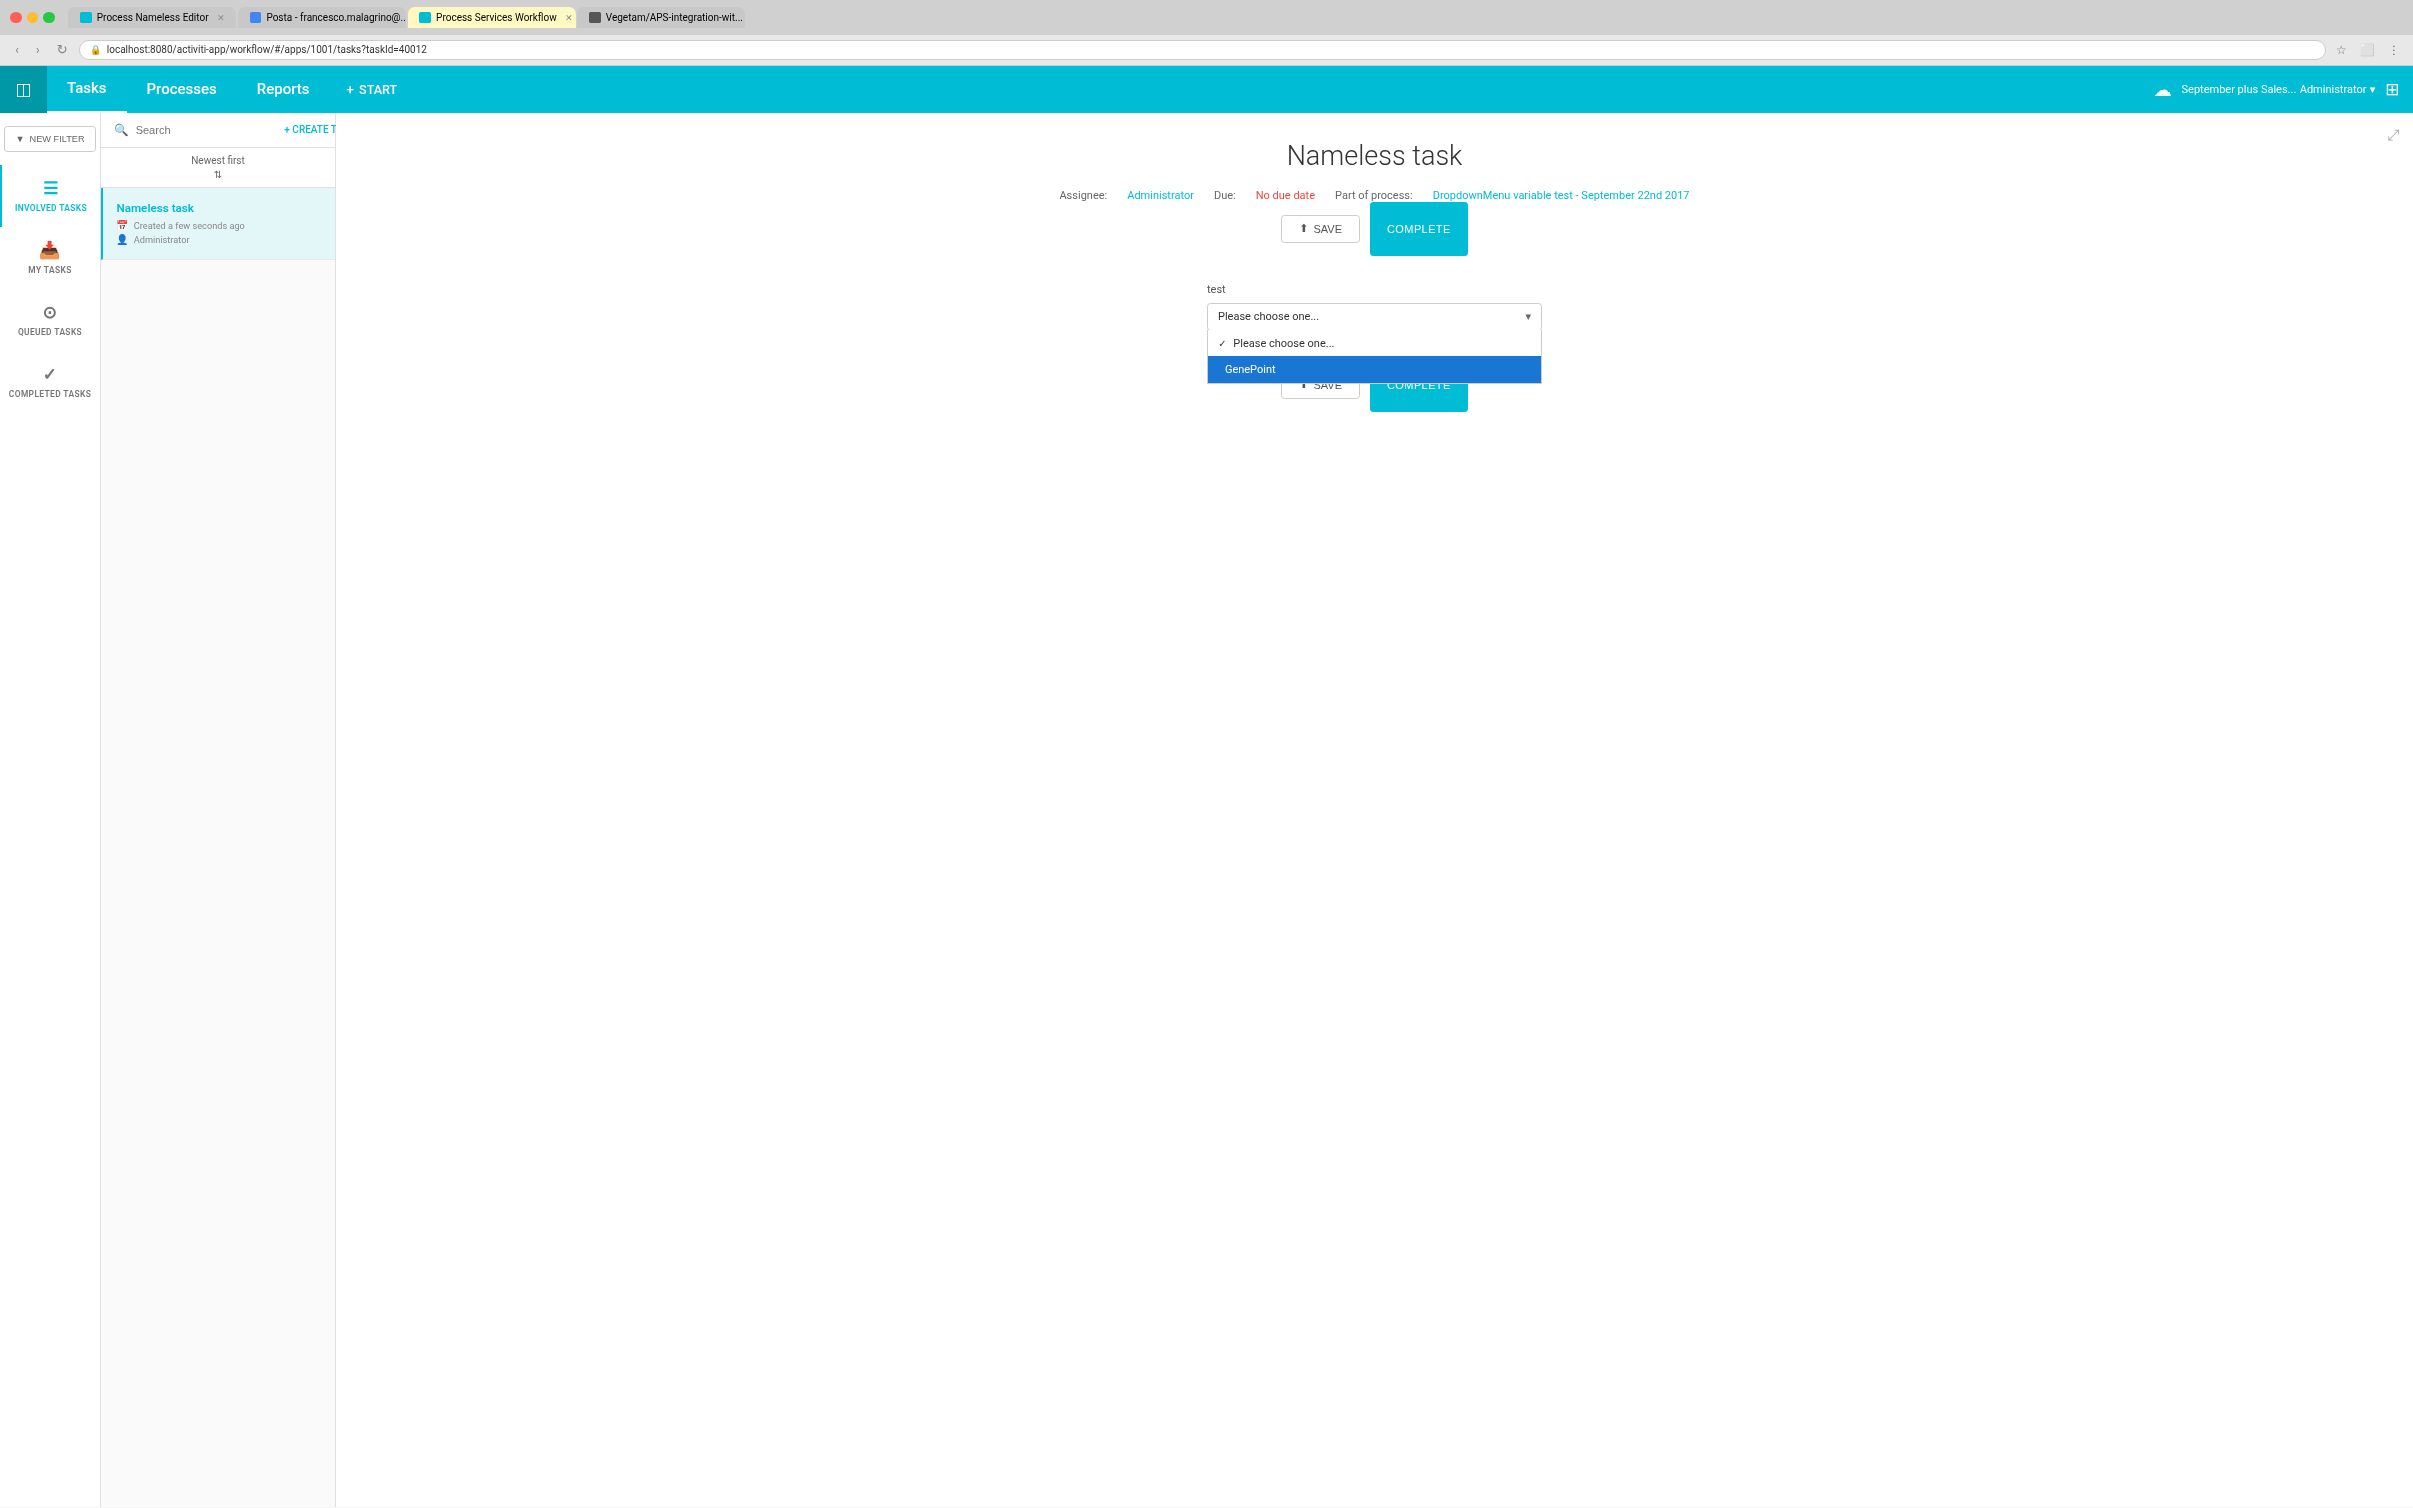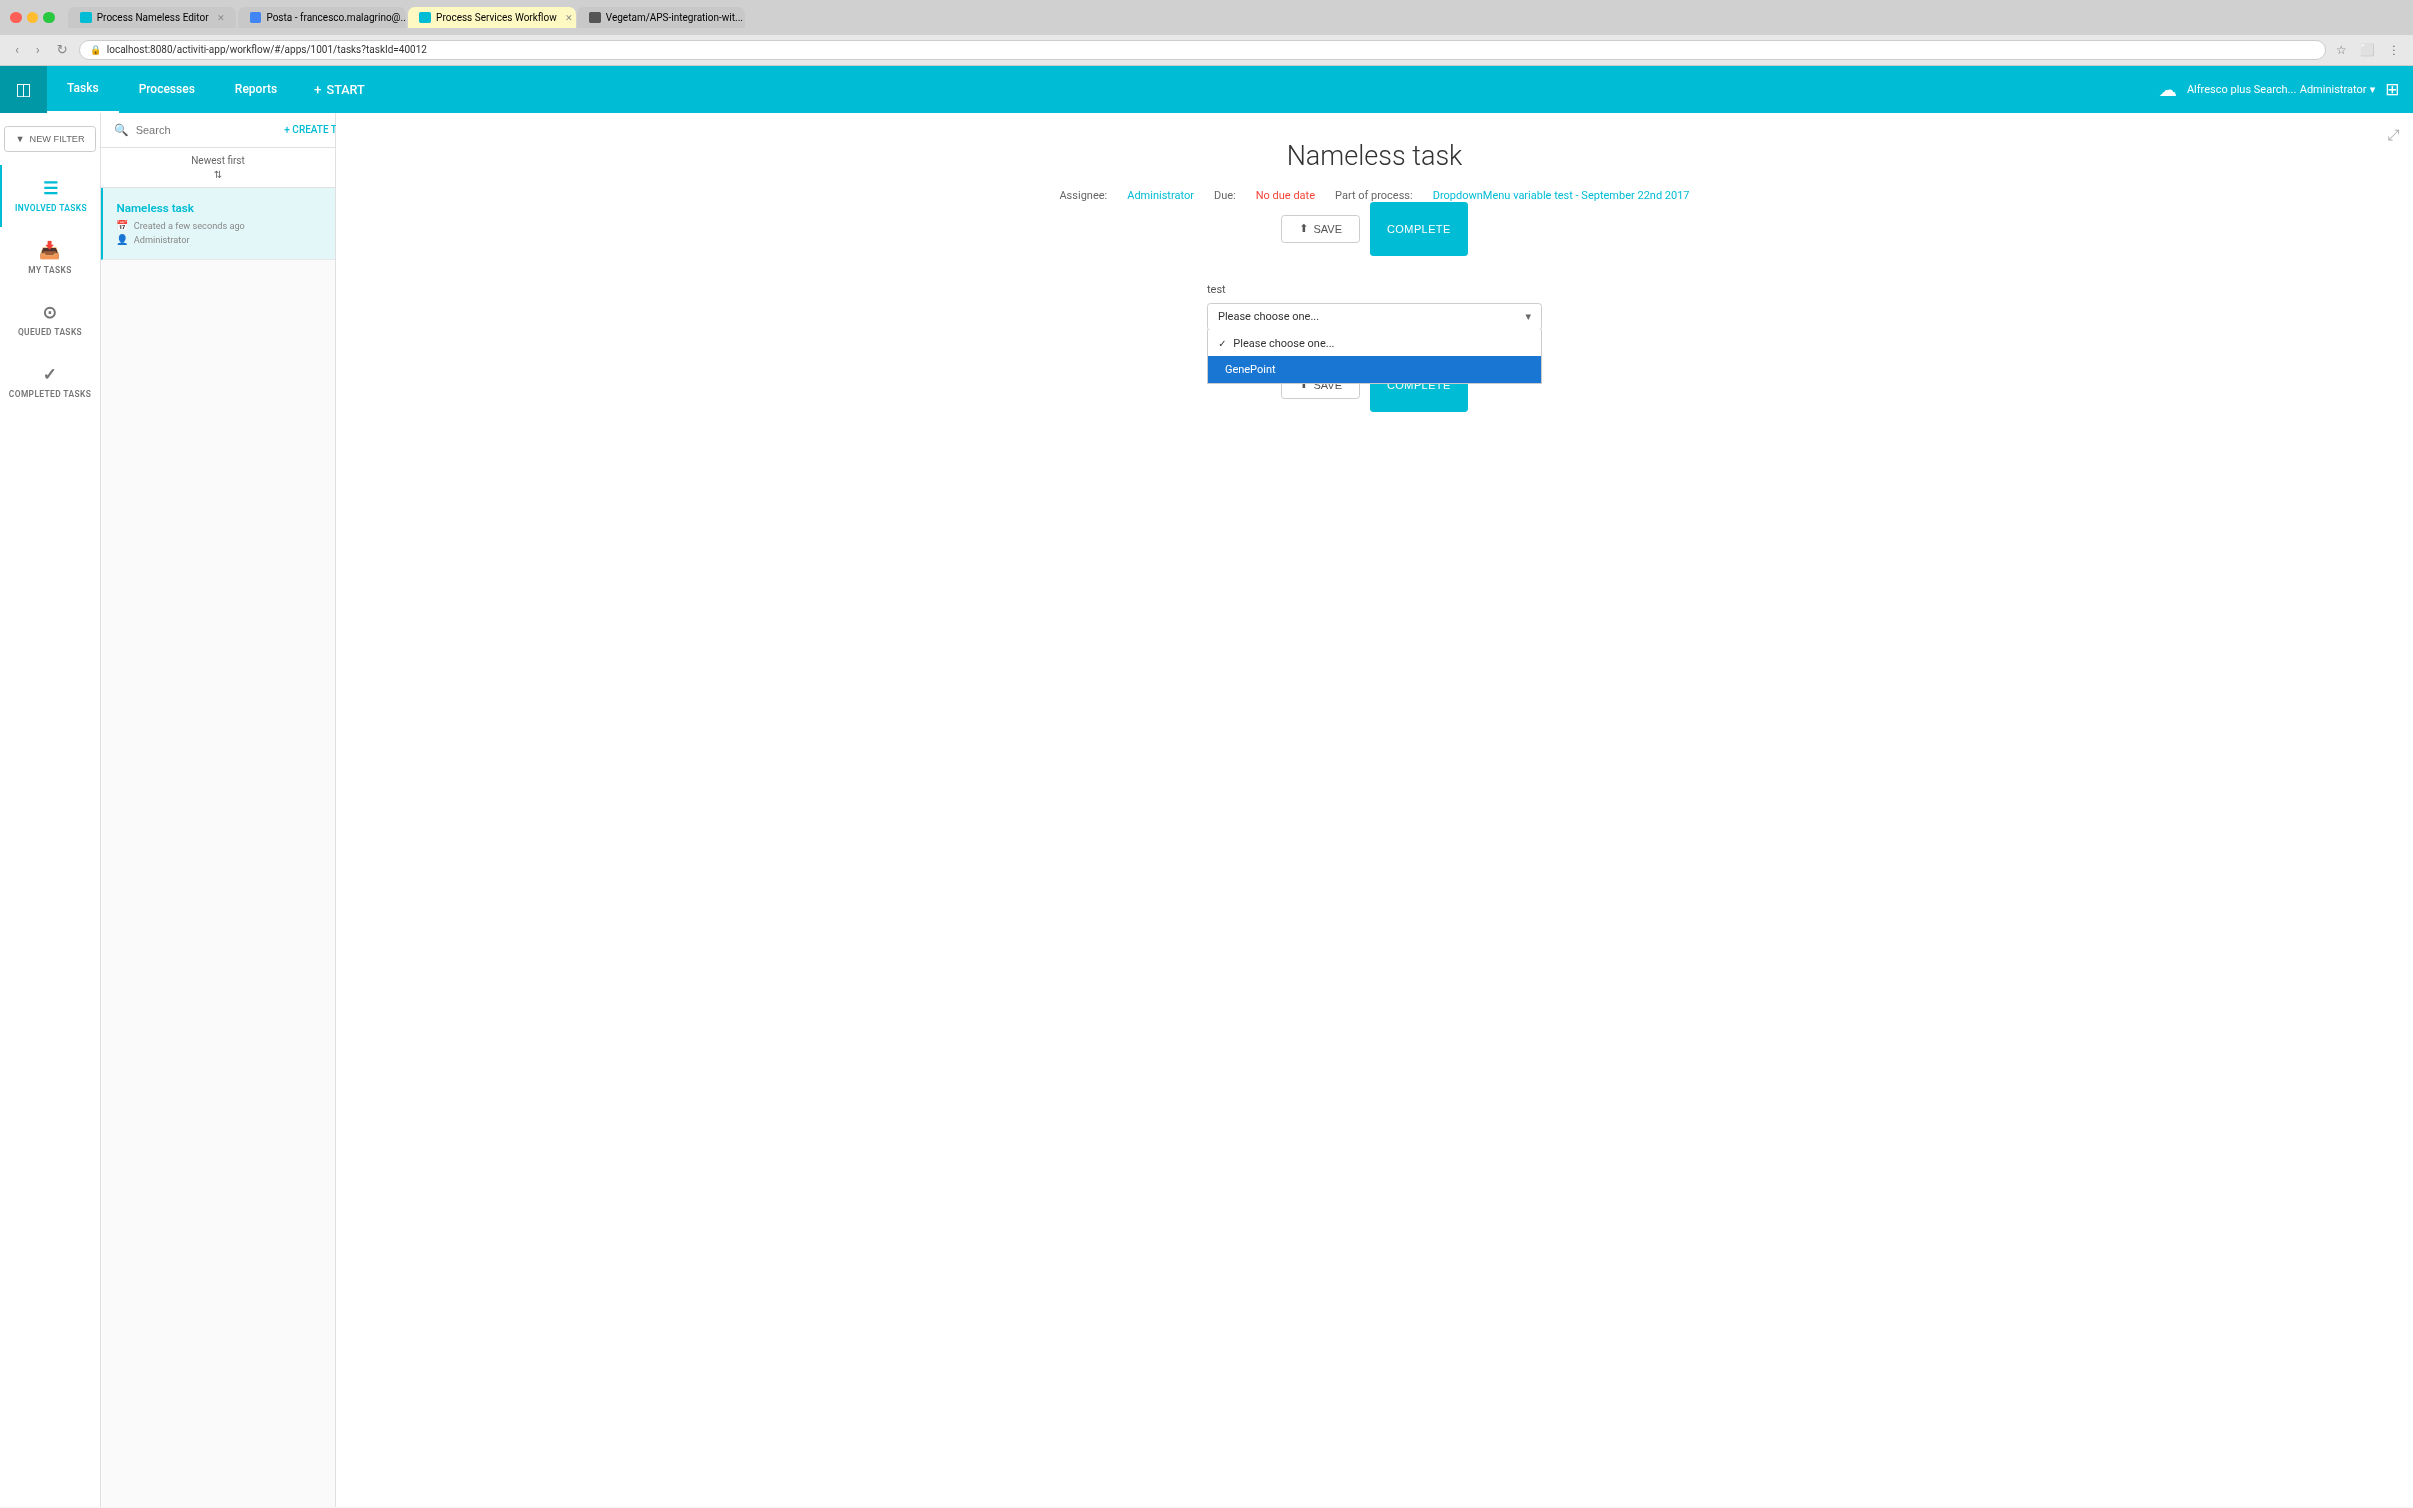--- a/index.html
+++ b/index.html
@@ -22,21 +22,21 @@
     .browser-nav-btn { color: #888; font-size: 13.4px; cursor: pointer; padding: 1.7px 5px; }
     .browser-url { flex: 1; background: white; border: 0.8px solid #ccc; border-radius: 17px; padding: 3.4px 10px; font-size: 10px; color: #333; display: flex; align-items: center; gap: 5px; }
     .browser-url-icon { color: #888; font-size: 9.2px; }
     .browser-actions { display: flex; gap: 6.7px; align-items: center; }
     .browser-action-btn { color: #666; font-size: 11.7px; padding: 1.7px 3.4px; }
 
     
     .app-header { background: #00bcd4; display: flex; align-items: center; height: 47px; padding: 0; }
     .app-logo { background: #0097a7; width: 47px; height: 47px; display: flex; align-items: center; justify-content: center; color: white; font-size: 17px; flex-shrink: 0; }
     .app-nav { display: flex; align-items: center; flex: 1; }
-    .app-nav-item { color: white; padding: 0 20px; height: 47px; display: flex; align-items: center; font-size: 12px; font-weight: 500; cursor: pointer; position: relative; }
+    .app-nav-item { color: white; padding: 0 20px; height: 47px; display: flex; align-items: center; font-size: 15px; font-weight: 500; cursor: pointer; position: relative; }
     .app-nav-item.active { border-bottom: 2.5px solid white; }
     .app-start { display: flex; align-items: center; gap: 5px; color: white; padding: 0 17px; height: 47px; cursor: pointer; font-size: 12.6px; font-weight: 500; }
     .app-start-icon { font-size: 13.4px; }
     .app-header-right { display: flex; align-items: center; gap: 10px; margin-left: auto; padding-right: 13.4px; }
     .app-cloud-icon { color: white; font-size: 18.4px; }
     .app-user-info { color: white; font-size: 11px; display: flex; align-items: center; gap: 3.4px; cursor: pointer; }
     .app-apps-icon { color: white; font-size: 17px; cursor: pointer; }
 
     
     .app-body { display: flex; height: calc(100vh - 47px - 67px); }
@@ -166,21 +166,21 @@
       <span>Reports</span>
     </div>
     <div class="app-start">
       <span class="app-start-icon">+</span>
       <span>START</span>
     </div>
   </nav>
   <div class="app-header-right">
     <span class="app-cloud-icon">☁</span>
     <div class="app-user-info">
-      <span>Alfresco plus Search...</span>
+      <span>September plus Sales...</span>
       <span>Administrator</span>
       <span>▾</span>
     </div>
     <span class="app-apps-icon">⊞</span>
   </div>
 </div>
 
 <div class="app-body">
 
   <div class="sidebar">

